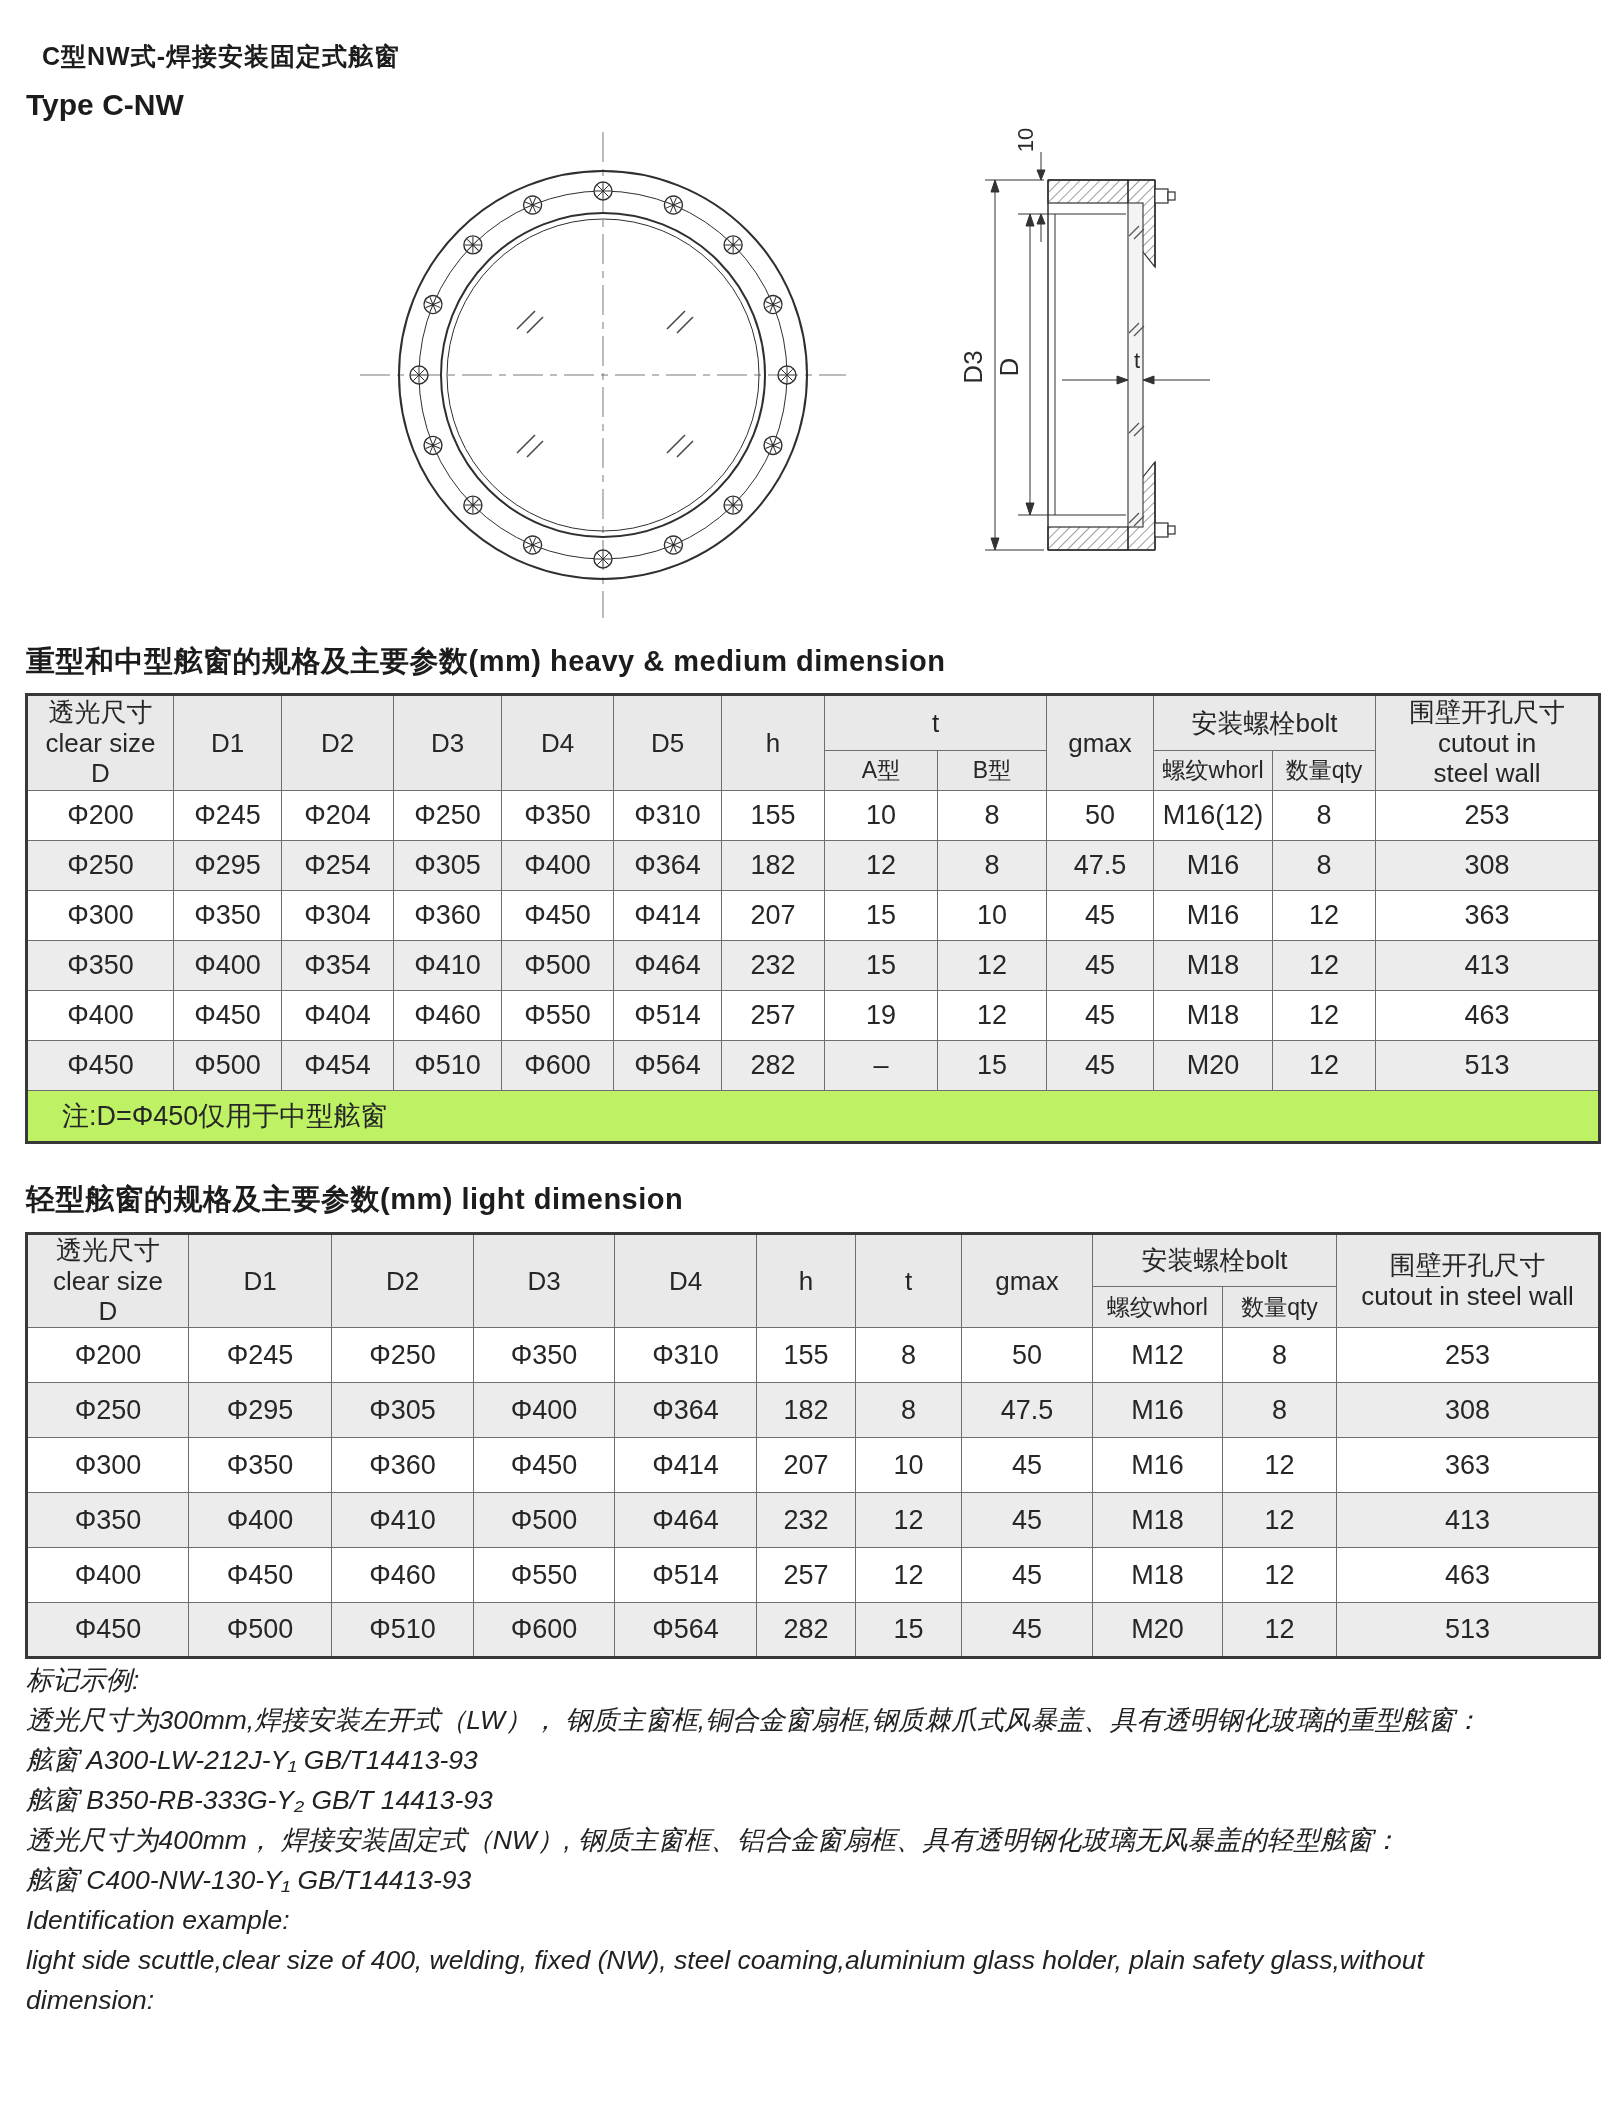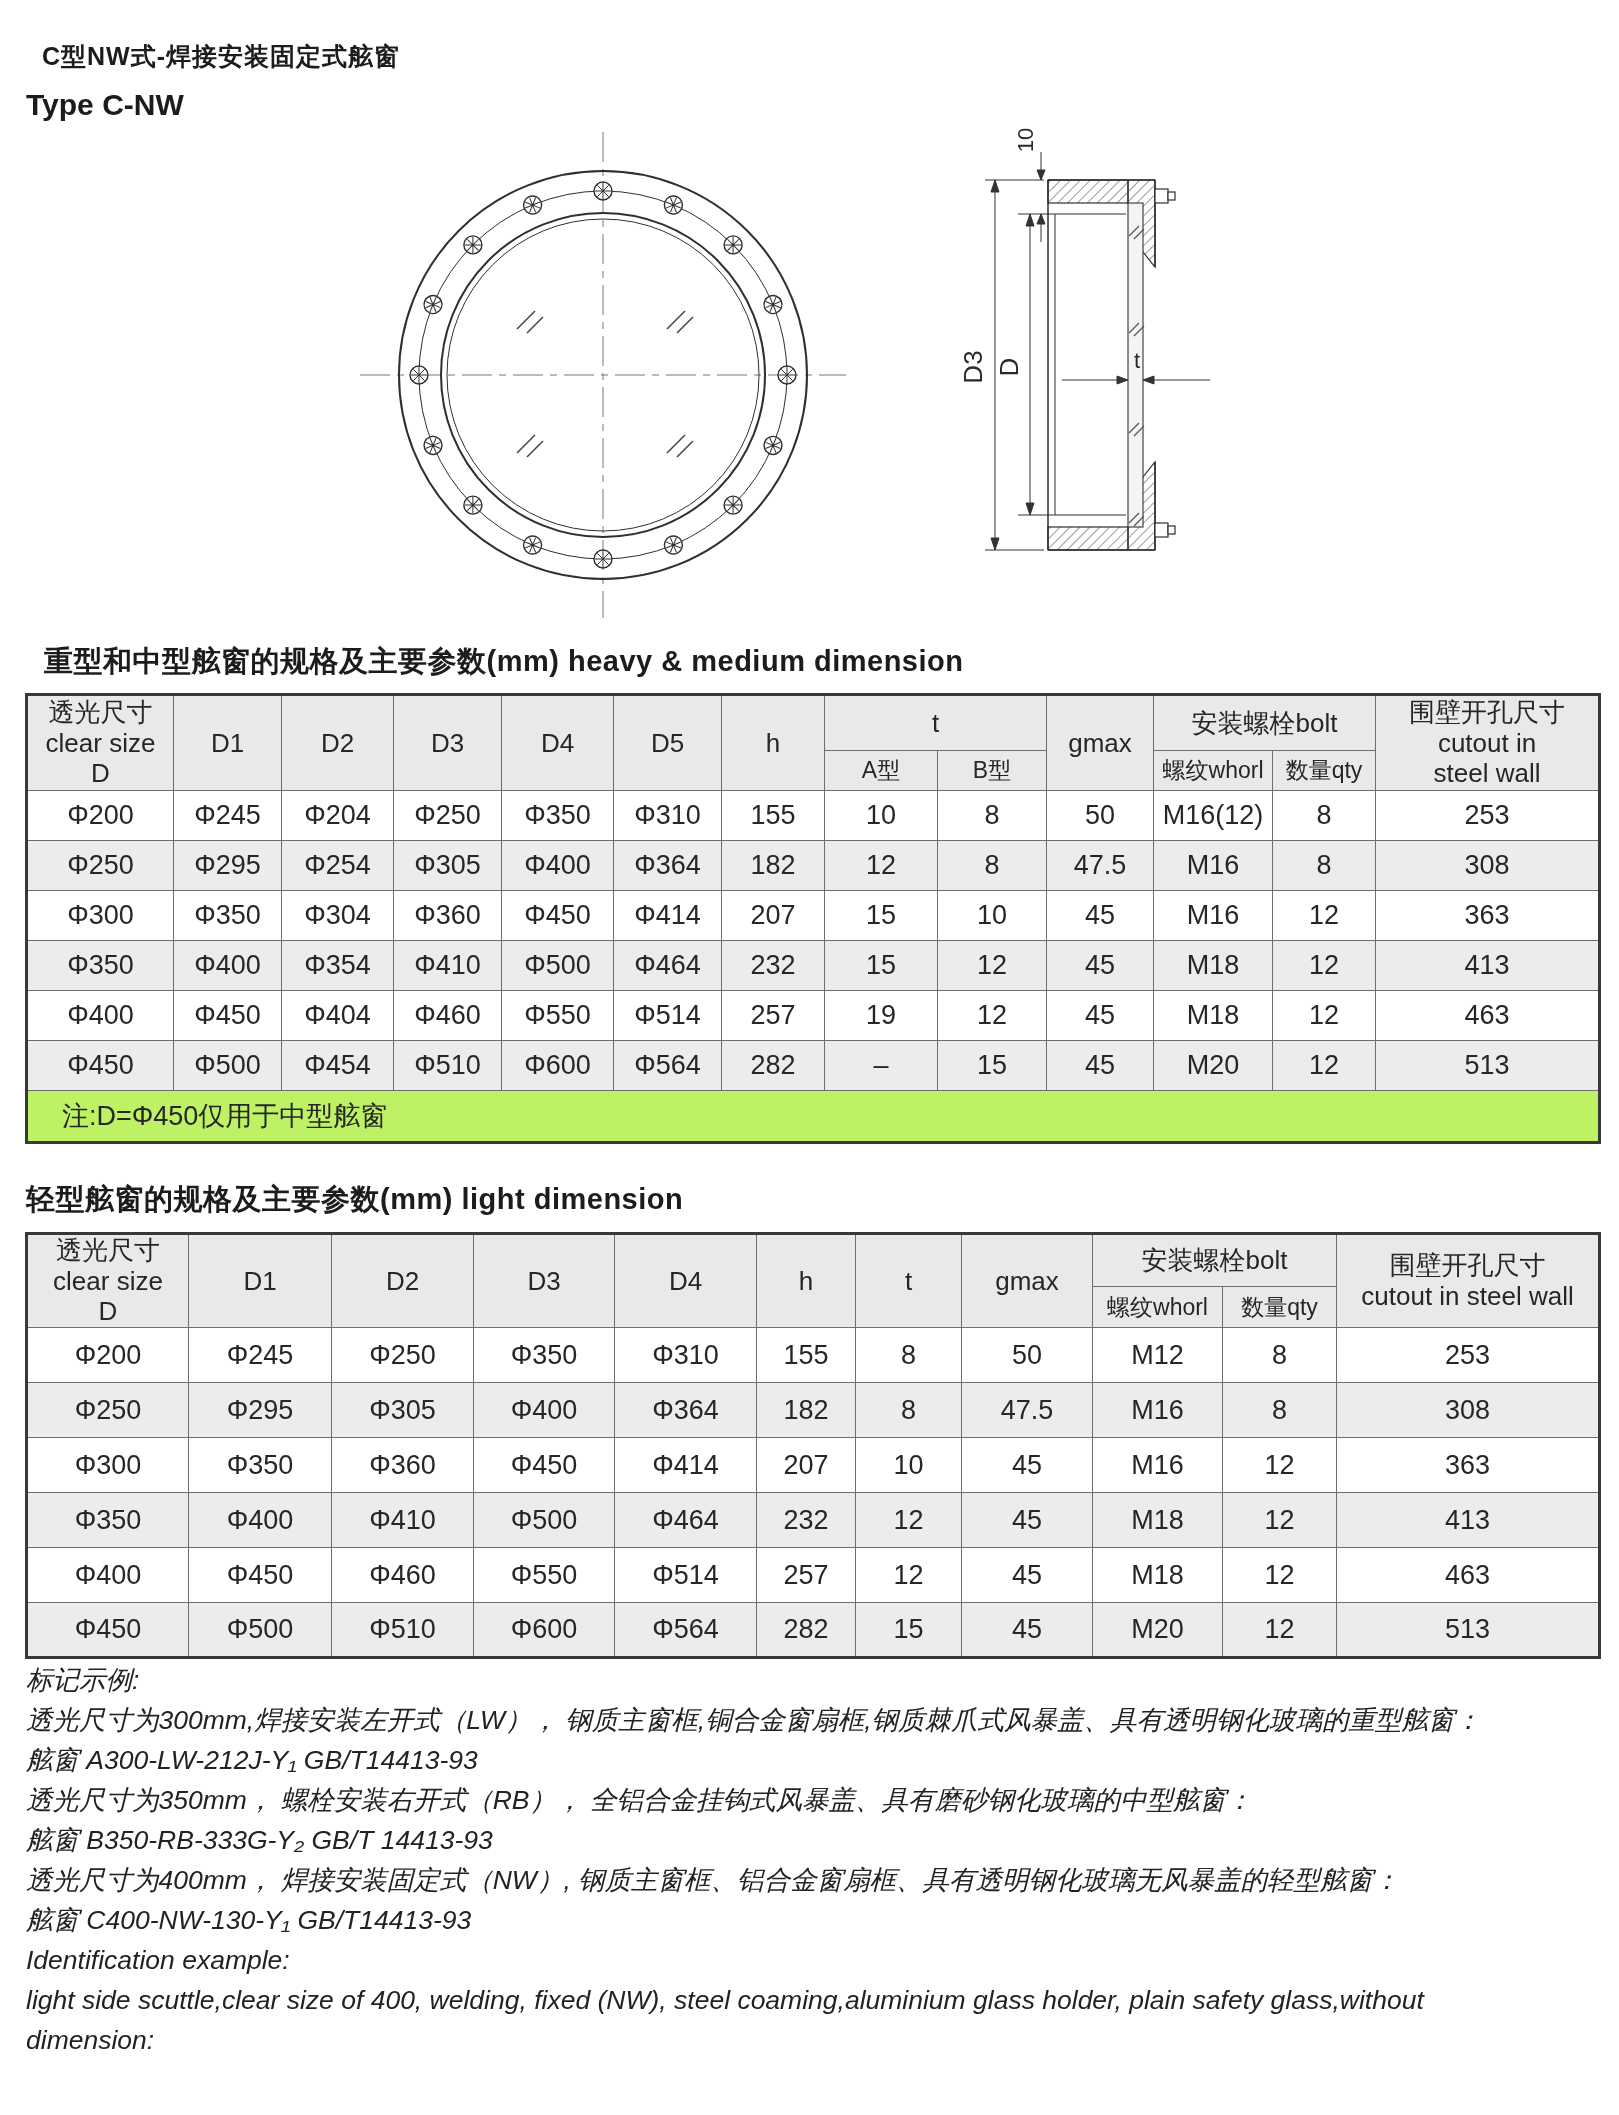--- a/index.html
+++ b/index.html
@@ -14,21 +14,21 @@
   .svg-section { position:absolute; left:940px; top:112px; }
 
   .cline   { stroke:#787878; stroke-width:1; stroke-dasharray:30 7 7 7; }
   .s-heavy { fill:none; stroke:#2f2f2f; stroke-width:2; }
   .s-light { fill:none; stroke:#2f2f2f; stroke-width:1; }
   .dimline { stroke:#333; stroke-width:1; fill:none; }
   .dimtxt  { font-size:26px; fill:#2a2a2a; text-anchor:middle; font-family:"Liberation Sans","DejaVu Sans",sans-serif; }
   .dimtxt-sm { font-size:22px; fill:#2a2a2a; text-anchor:middle; font-family:"Liberation Sans","DejaVu Sans",sans-serif; }
 
   .section-heading { position:absolute; left:26px; font-size:29px; font-weight:bold; letter-spacing:0.5px; }
-  #heading-heavy { top:642px;margin-left:18px; }
+  #heading-heavy { top:642px; }
   #heading-light { top:1180px; }
 
   table { border-collapse:collapse; table-layout:fixed; position:absolute; left:25px;
           background:#fff; border:3px solid #383838; }
   #heavy-table { top:693px; width:1573px; }
   #light-table { top:1232px; width:1573px; }
   th, td { border:1px solid #6e6e6e; text-align:center; vertical-align:middle;
            font-weight:normal; font-size:27px; color:#262626; padding:0; }
   thead th { background:#e9e9e9; font-size:26px; line-height:1.18; }
   th.sub { font-size:23px; }
@@ -425,21 +425,20 @@
           <td>12</td>
           <td>513</td>
         </tr>
       </tbody>
   </table>
 
   <div class="footer">
       <div class="footer-line">标记示例:</div>
       <div class="footer-line">透光尺寸为300mm,焊接安装左开式（LW）， 钢质主窗框,铜合金窗扇框,钢质棘爪式风暴盖、具有透明钢化玻璃的重型舷窗：</div>
       <div class="footer-line">舷窗 A300-LW-212J-Y₁ GB/T14413-93</div>
-      <div class="footer-line">透光尺寸为350mm， 螺栓安装右开式（RB）， 全铝合金挂钩式风暴盖、具有磨砂钢化玻璃的中型舷窗：</div>
       <div class="footer-line">舷窗 B350-RB-333G-Y₂ GB/T 14413-93</div>
       <div class="footer-line">透光尺寸为400mm， 焊接安装固定式（NW）, 钢质主窗框、铝合金窗扇框、具有透明钢化玻璃无风暴盖的轻型舷窗：</div>
       <div class="footer-line">舷窗 C400-NW-130-Y₁ GB/T14413-93</div>
       <div class="footer-line">Identification example:</div>
       <div class="footer-line">light side scuttle,clear size of 400, welding, fixed (NW), steel coaming,aluminium glass holder, plain safety glass,without</div>
       <div class="footer-line">dimension:</div>
     </div>
 
 </div>
 

